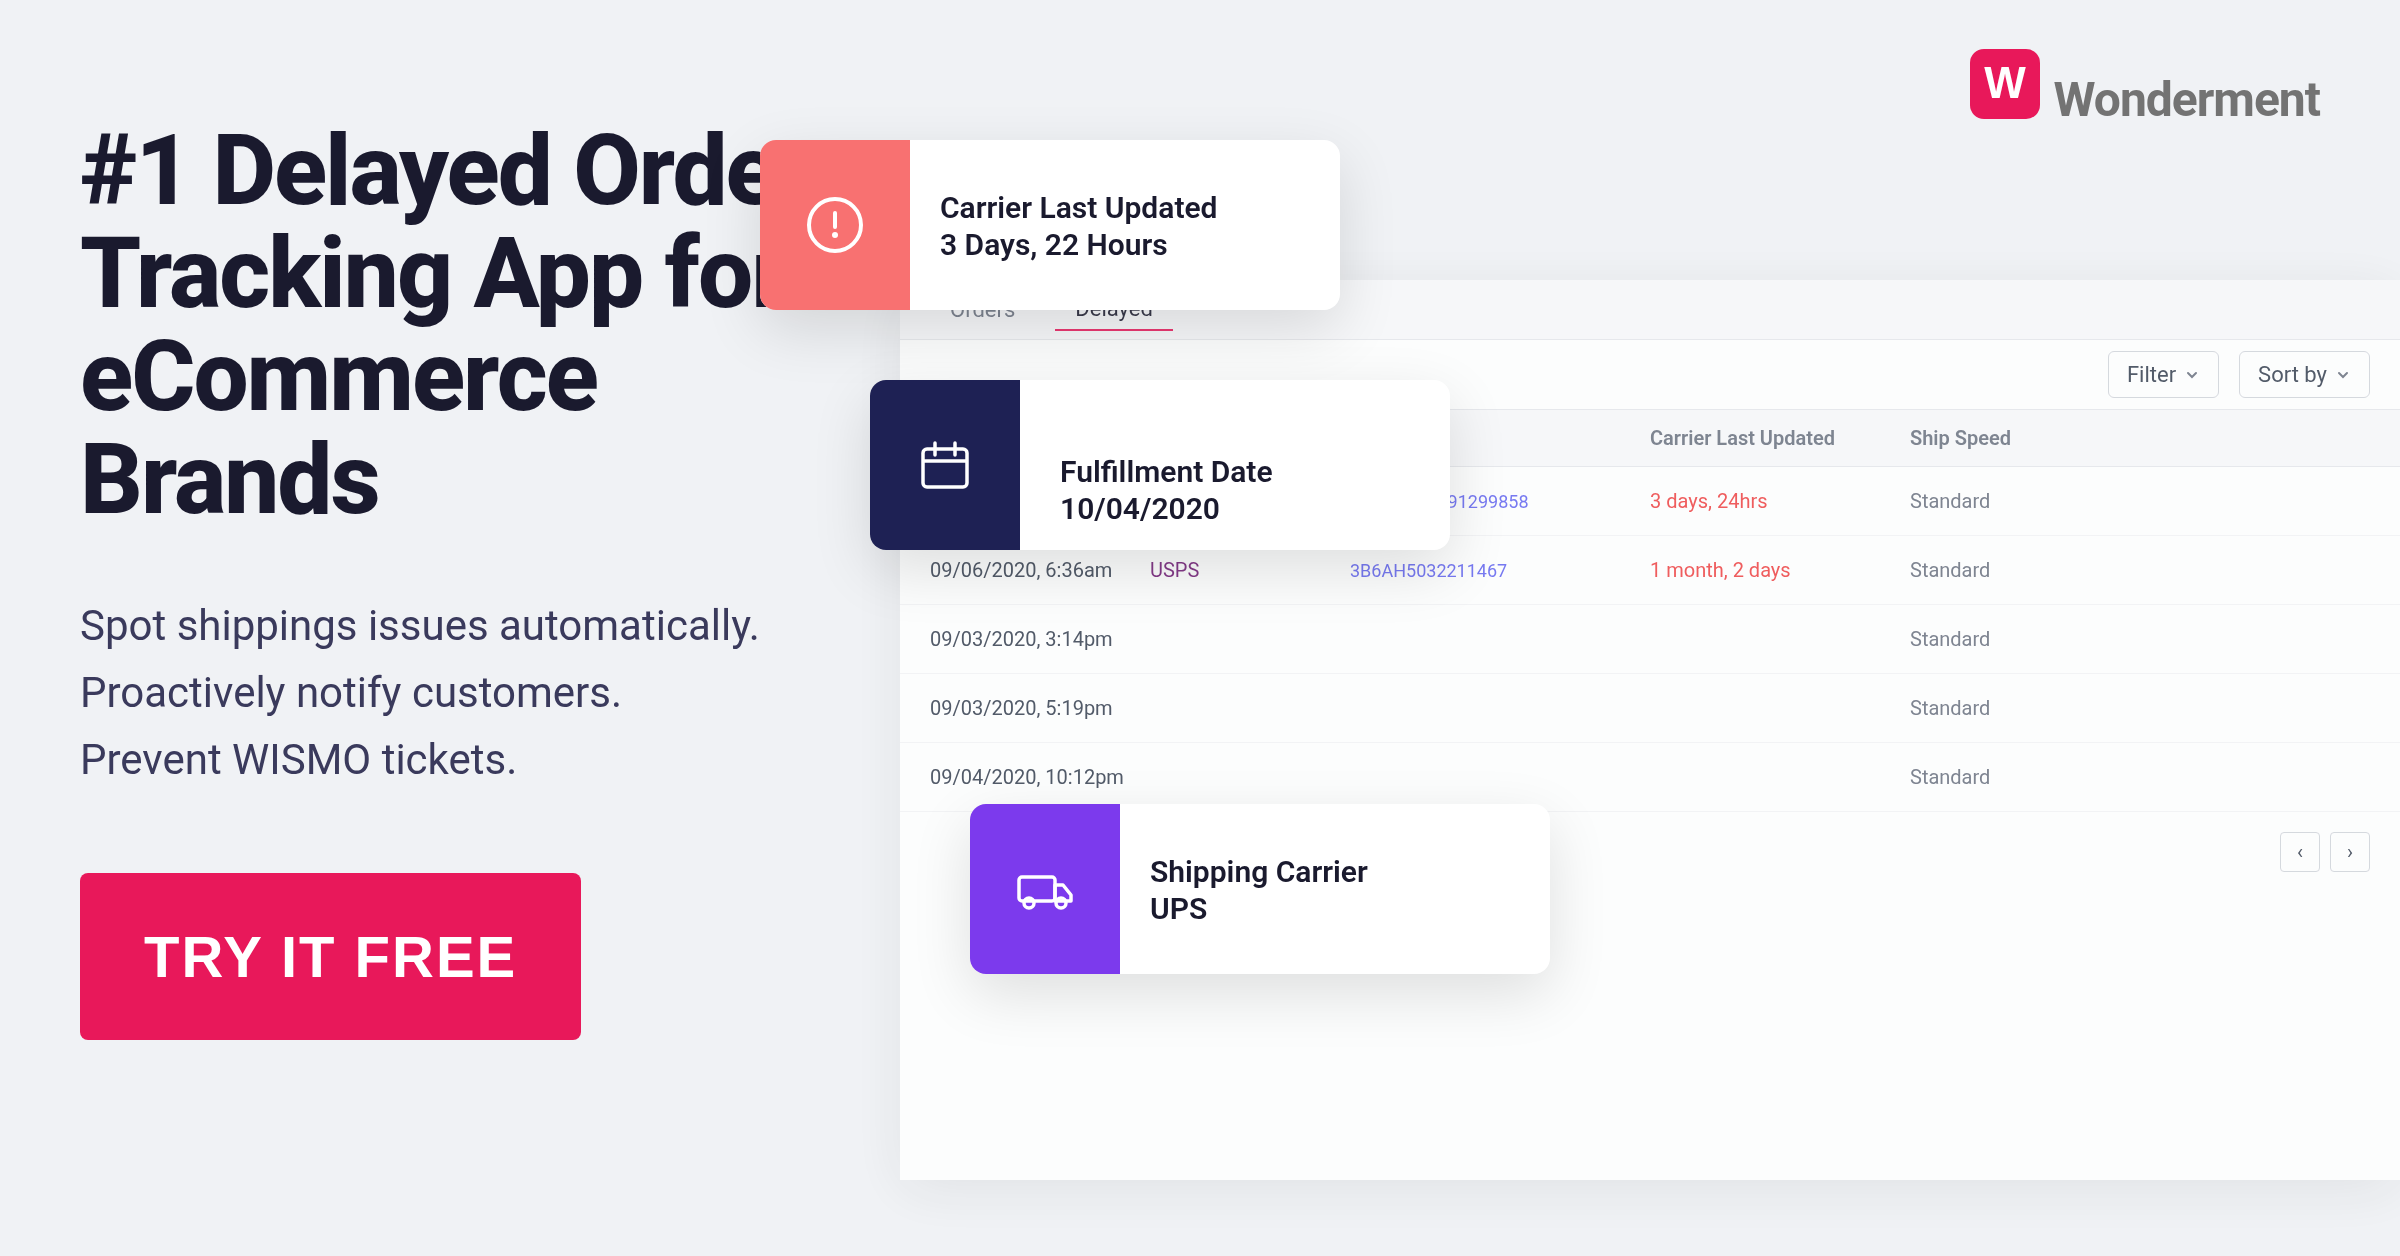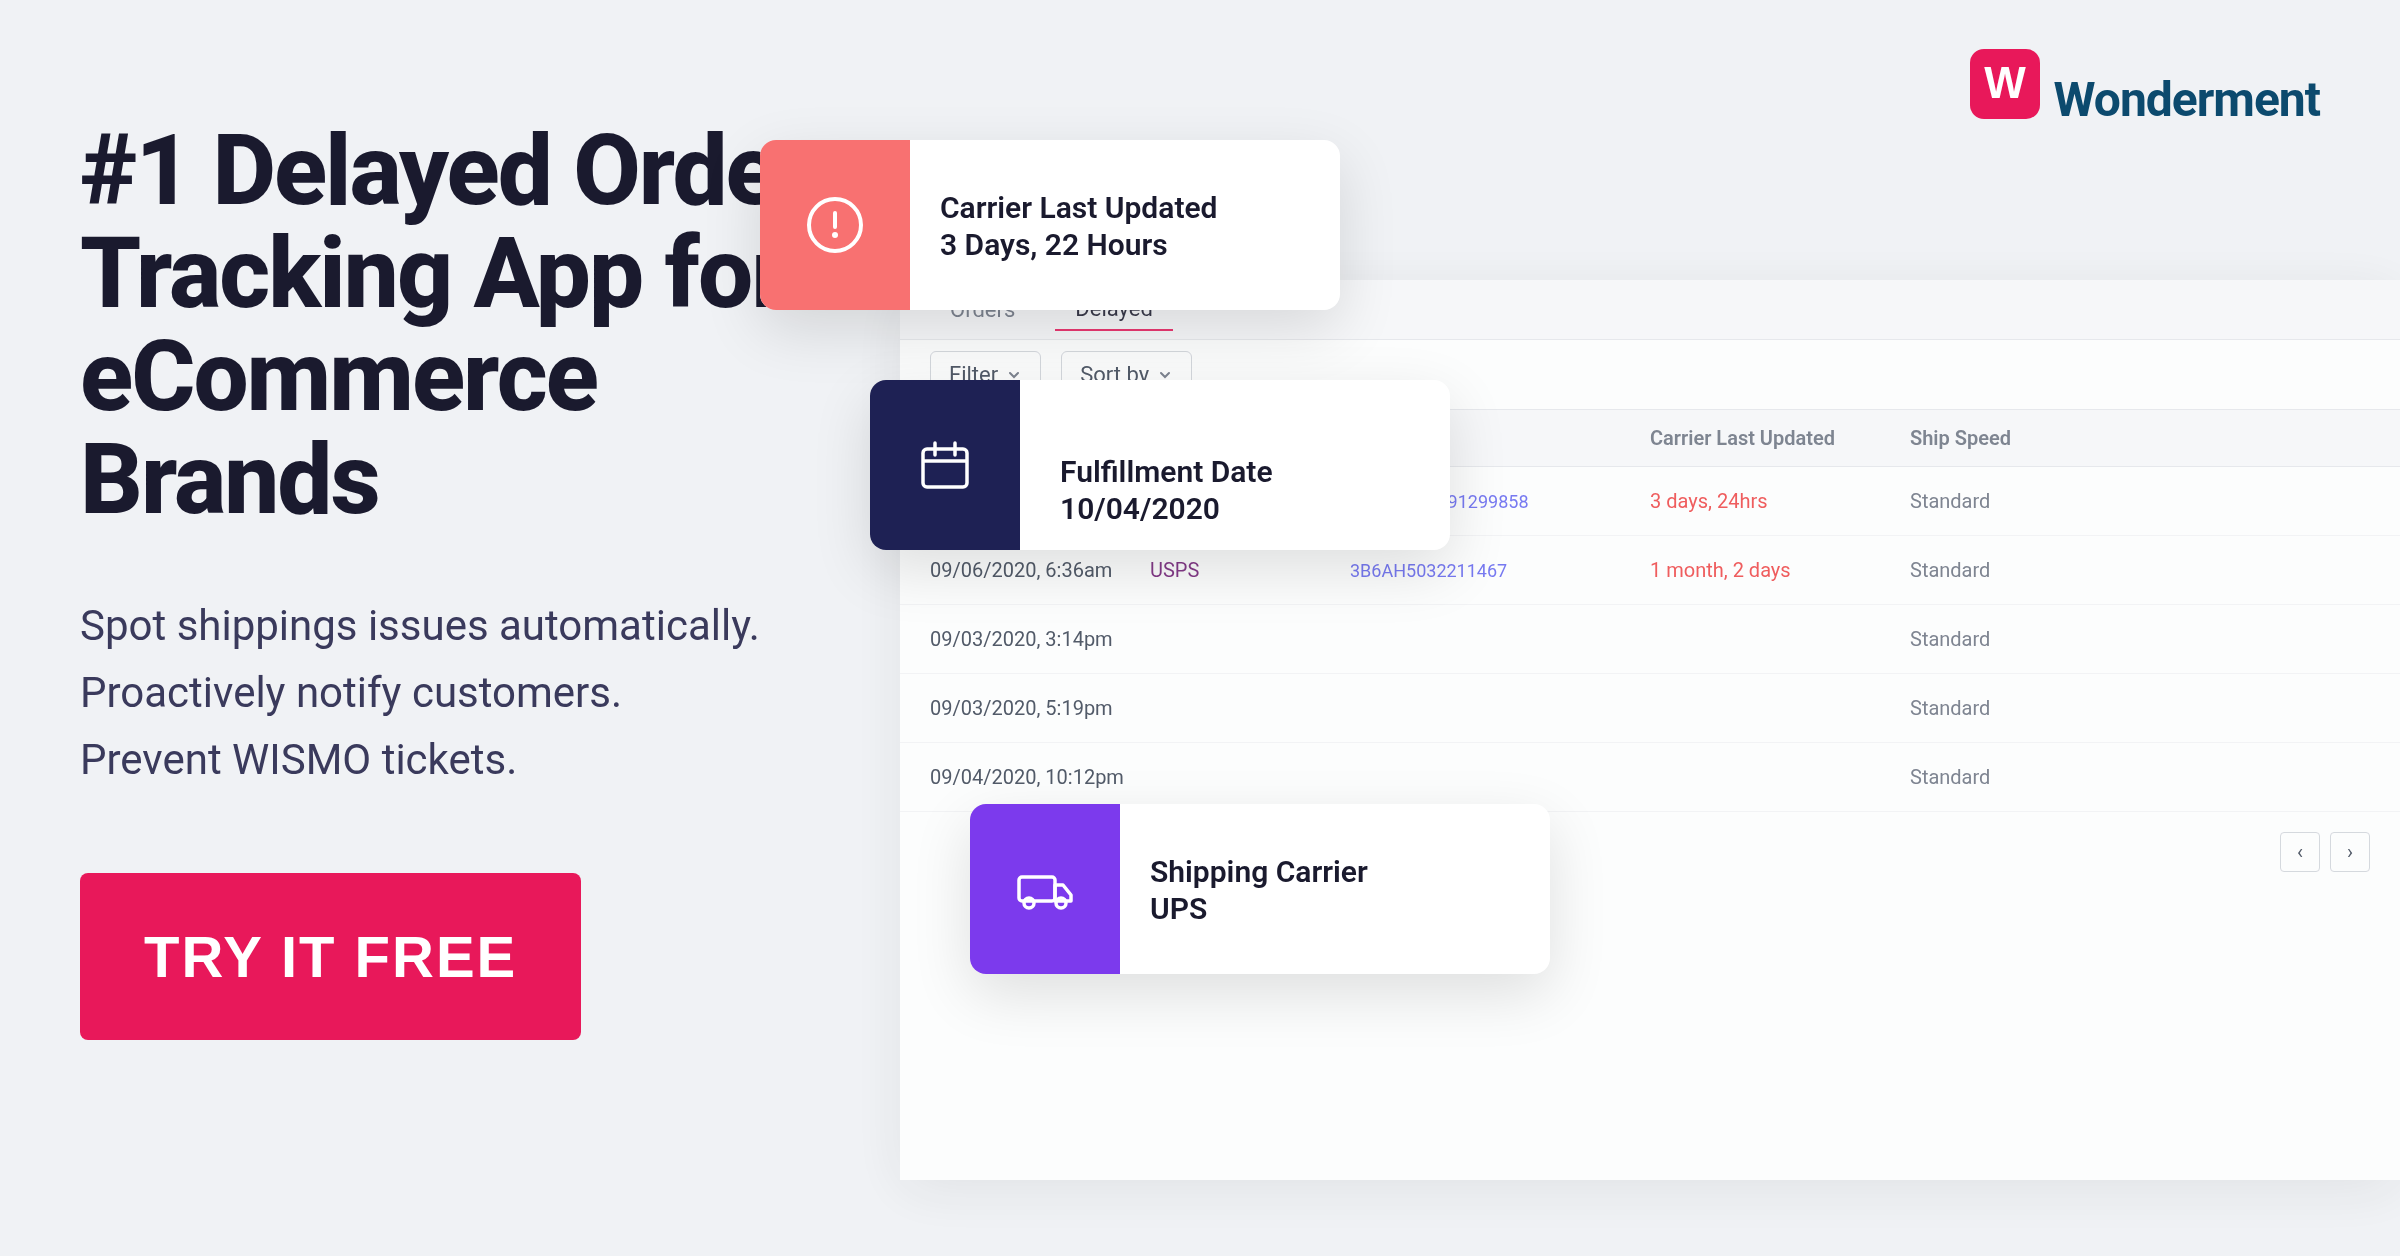--- a/index.html
+++ b/index.html
@@ -19,21 +19,21 @@
       top: 40px;
       right: 80px;
       display: flex;
       align-items: center;
       gap: 14px;
     }
 
     .logo-text {
       font-size: 48px;
       font-weight: 700;
-      color: #0c4a6e;
+      color: #737373;
       letter-spacing: -1px;
       margin-top: 31px;
     }
 
     
     .left-content {
       position: absolute;
       top: 120px;
       left: 80px;
       width: 760px;
@@ -103,20 +103,21 @@
       color: #1a1a2e;
       border-bottom: 2px solid #e8185a;
     }
 
     .dashboard-toolbar {
       height: 70px;
       background: white;
       border-bottom: 1px solid #e5e7eb;
       display: flex;
       align-items: center;
+      justify-content: flex-end;
       padding: 0 30px;
       gap: 20px;
     }
 
     .sort-by-dropdown {
       display: flex;
       align-items: center;
       gap: 8px;
       border: 1px solid #d1d5db;
       border-radius: 6px;

